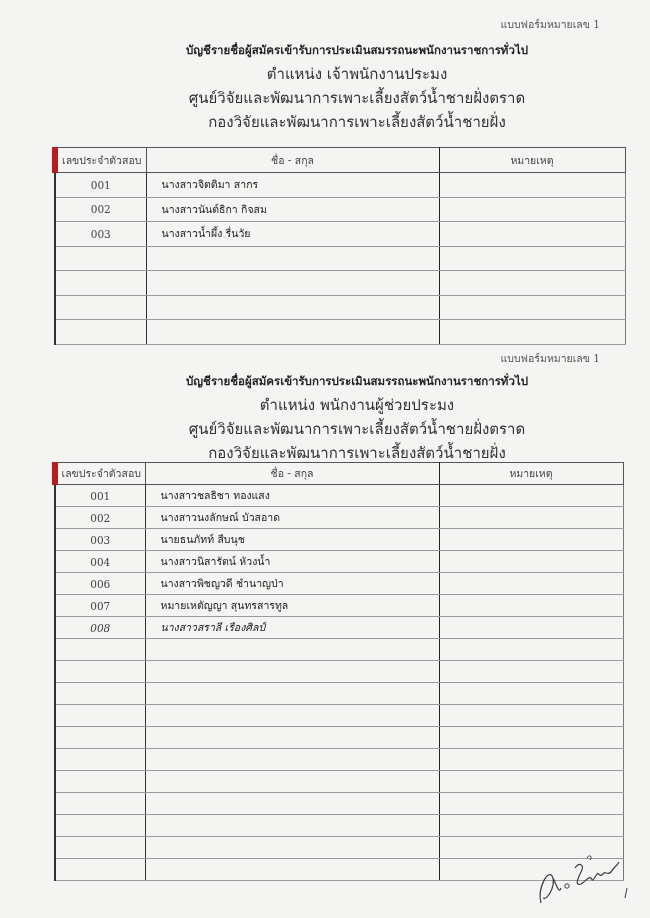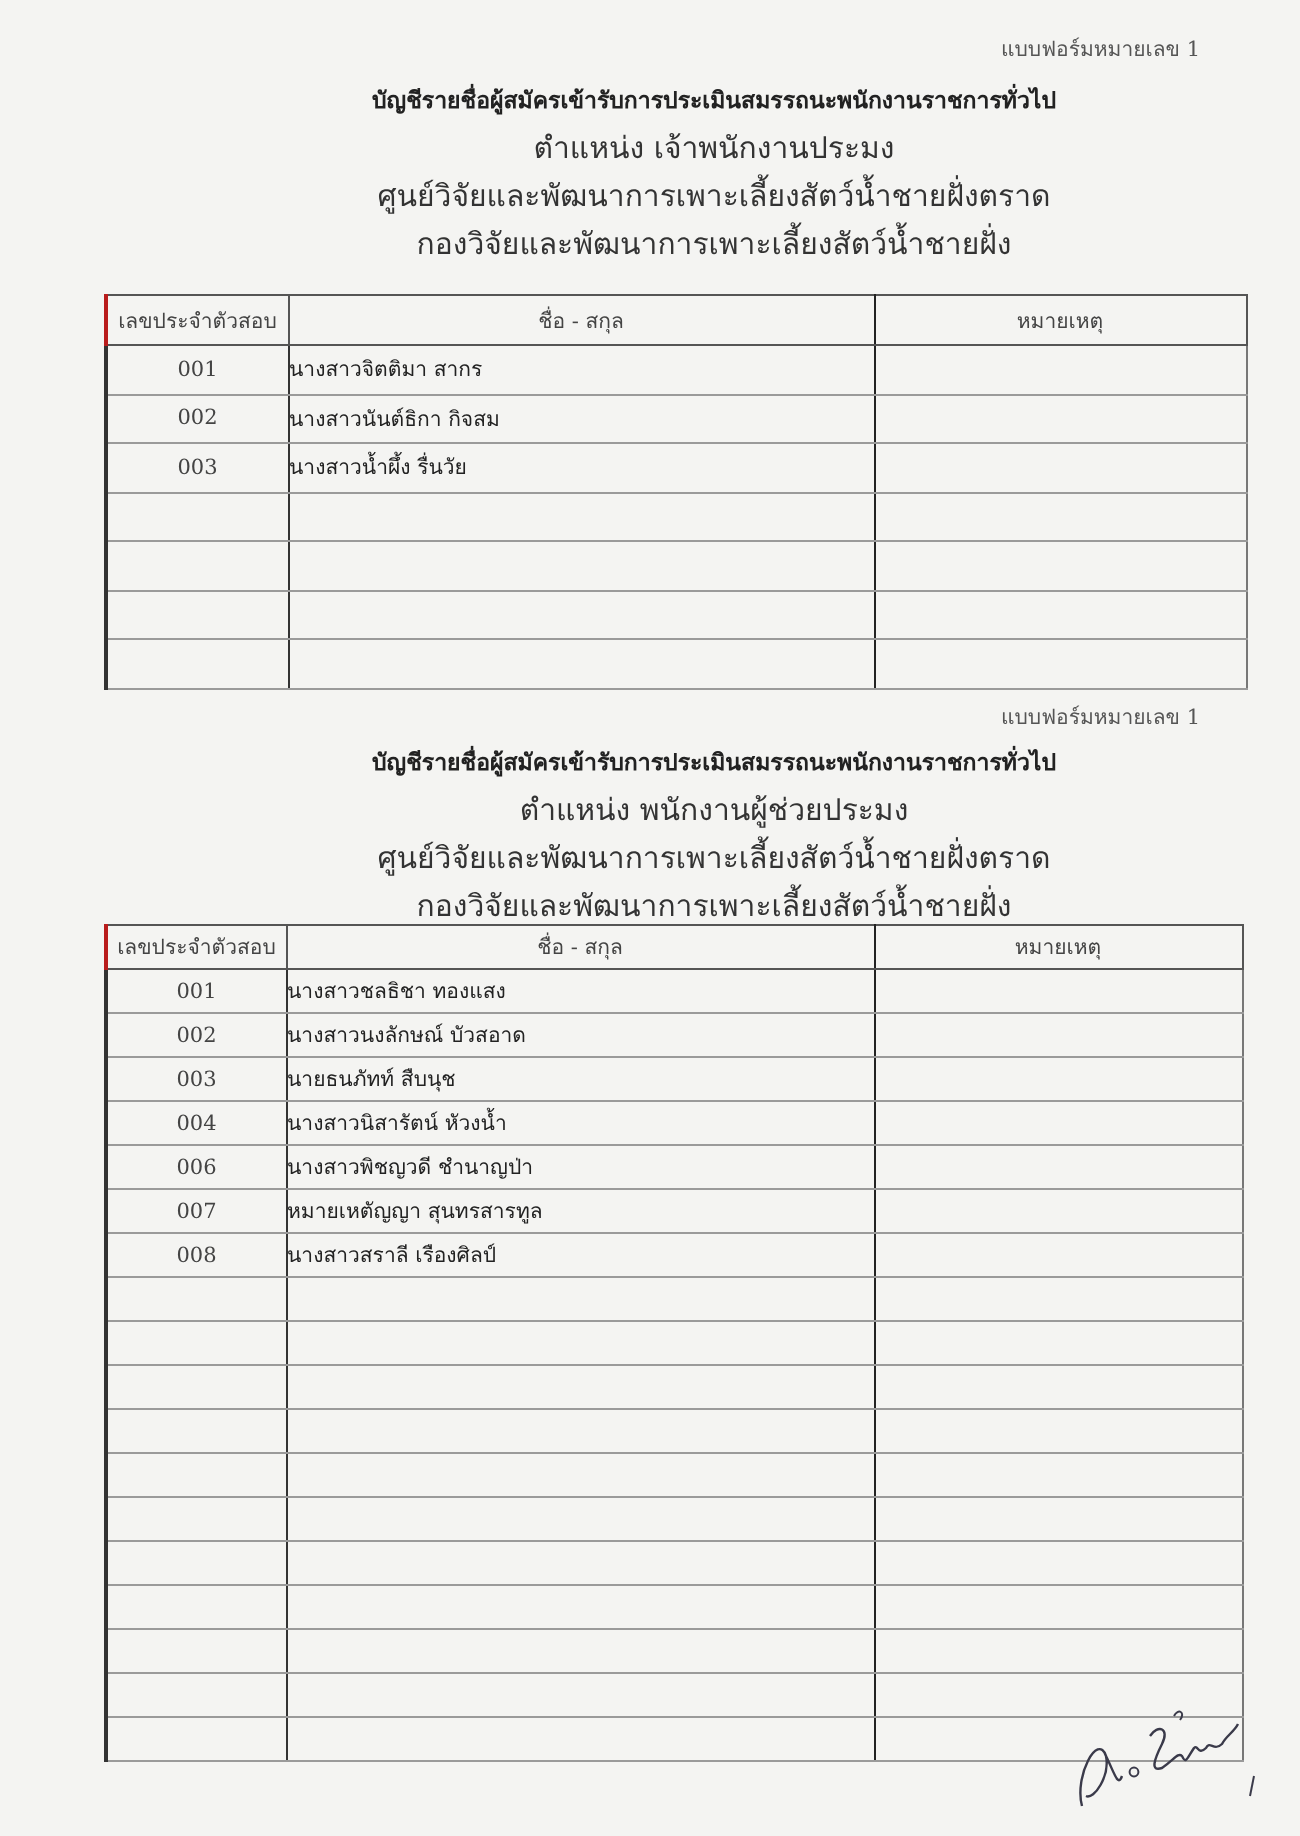--- a/index.html
+++ b/index.html
@@ -21,23 +21,23 @@
   }
   table.roster th {
     font-weight: normal; border: 1px solid #555; padding: 0; text-align: center;
     color: #444; background: transparent;
   }
   table.roster td {
     border-top: 1px solid #9a9a9a; border-bottom: 1px solid #9a9a9a;
     padding: 0; white-space: nowrap; overflow: hidden;
   }
   table.roster td.c-id { border-left: 2px solid #333; border-right: 1px solid #333; text-align: center; color: #444; }
-  table.roster td.c-name { border-right: 1.5px solid #222; padding-left: 0; color: #222; }
+  table.roster td.c-name { border-right: 1.5px solid #222; padding-left: 15px; color: #222; }
   table.roster td.c-note { border-right: 1px solid #777; }
-  table.roster th.h-id { border-left: 2px solid #b91c1c; }
+  table.roster th.h-id { border-left: 6px solid #b91c1c; }
   table.roster th.h-name { border-right: 1.5px solid #222; }
   .cut-mask {
     position: absolute; left: 0; width: 650px; background: #f4f4f2;
   }
   .signature { position: absolute; left: 535px; top: 848px; }
 </style>
 </head>
 <body>
 
 <div>
@@ -152,21 +152,21 @@
         <tr style="height: 22px;">
           <td class="c-id">006</td>
           <td class="c-name">นางสาวพิชญวดี ชำนาญป่า</td>
           <td class="c-note"></td>
         </tr>
         <tr style="height: 22px;">
           <td class="c-id">007</td>
           <td class="c-name">หมายเหตัญญา สุนทรสารทูล</td>
           <td class="c-note"></td>
         </tr>
-        <tr style="height: 22px;">
+        <tr style="height: 22px; font-style: italic;">
           <td class="c-id">008</td>
           <td class="c-name">นางสาวสราลี  เรืองศิลป์</td>
           <td class="c-note"></td>
         </tr>
         <tr style="height: 22px;">
           <td class="c-id"></td>
           <td class="c-name"></td>
           <td class="c-note"></td>
         </tr>
         <tr style="height: 22px;">

